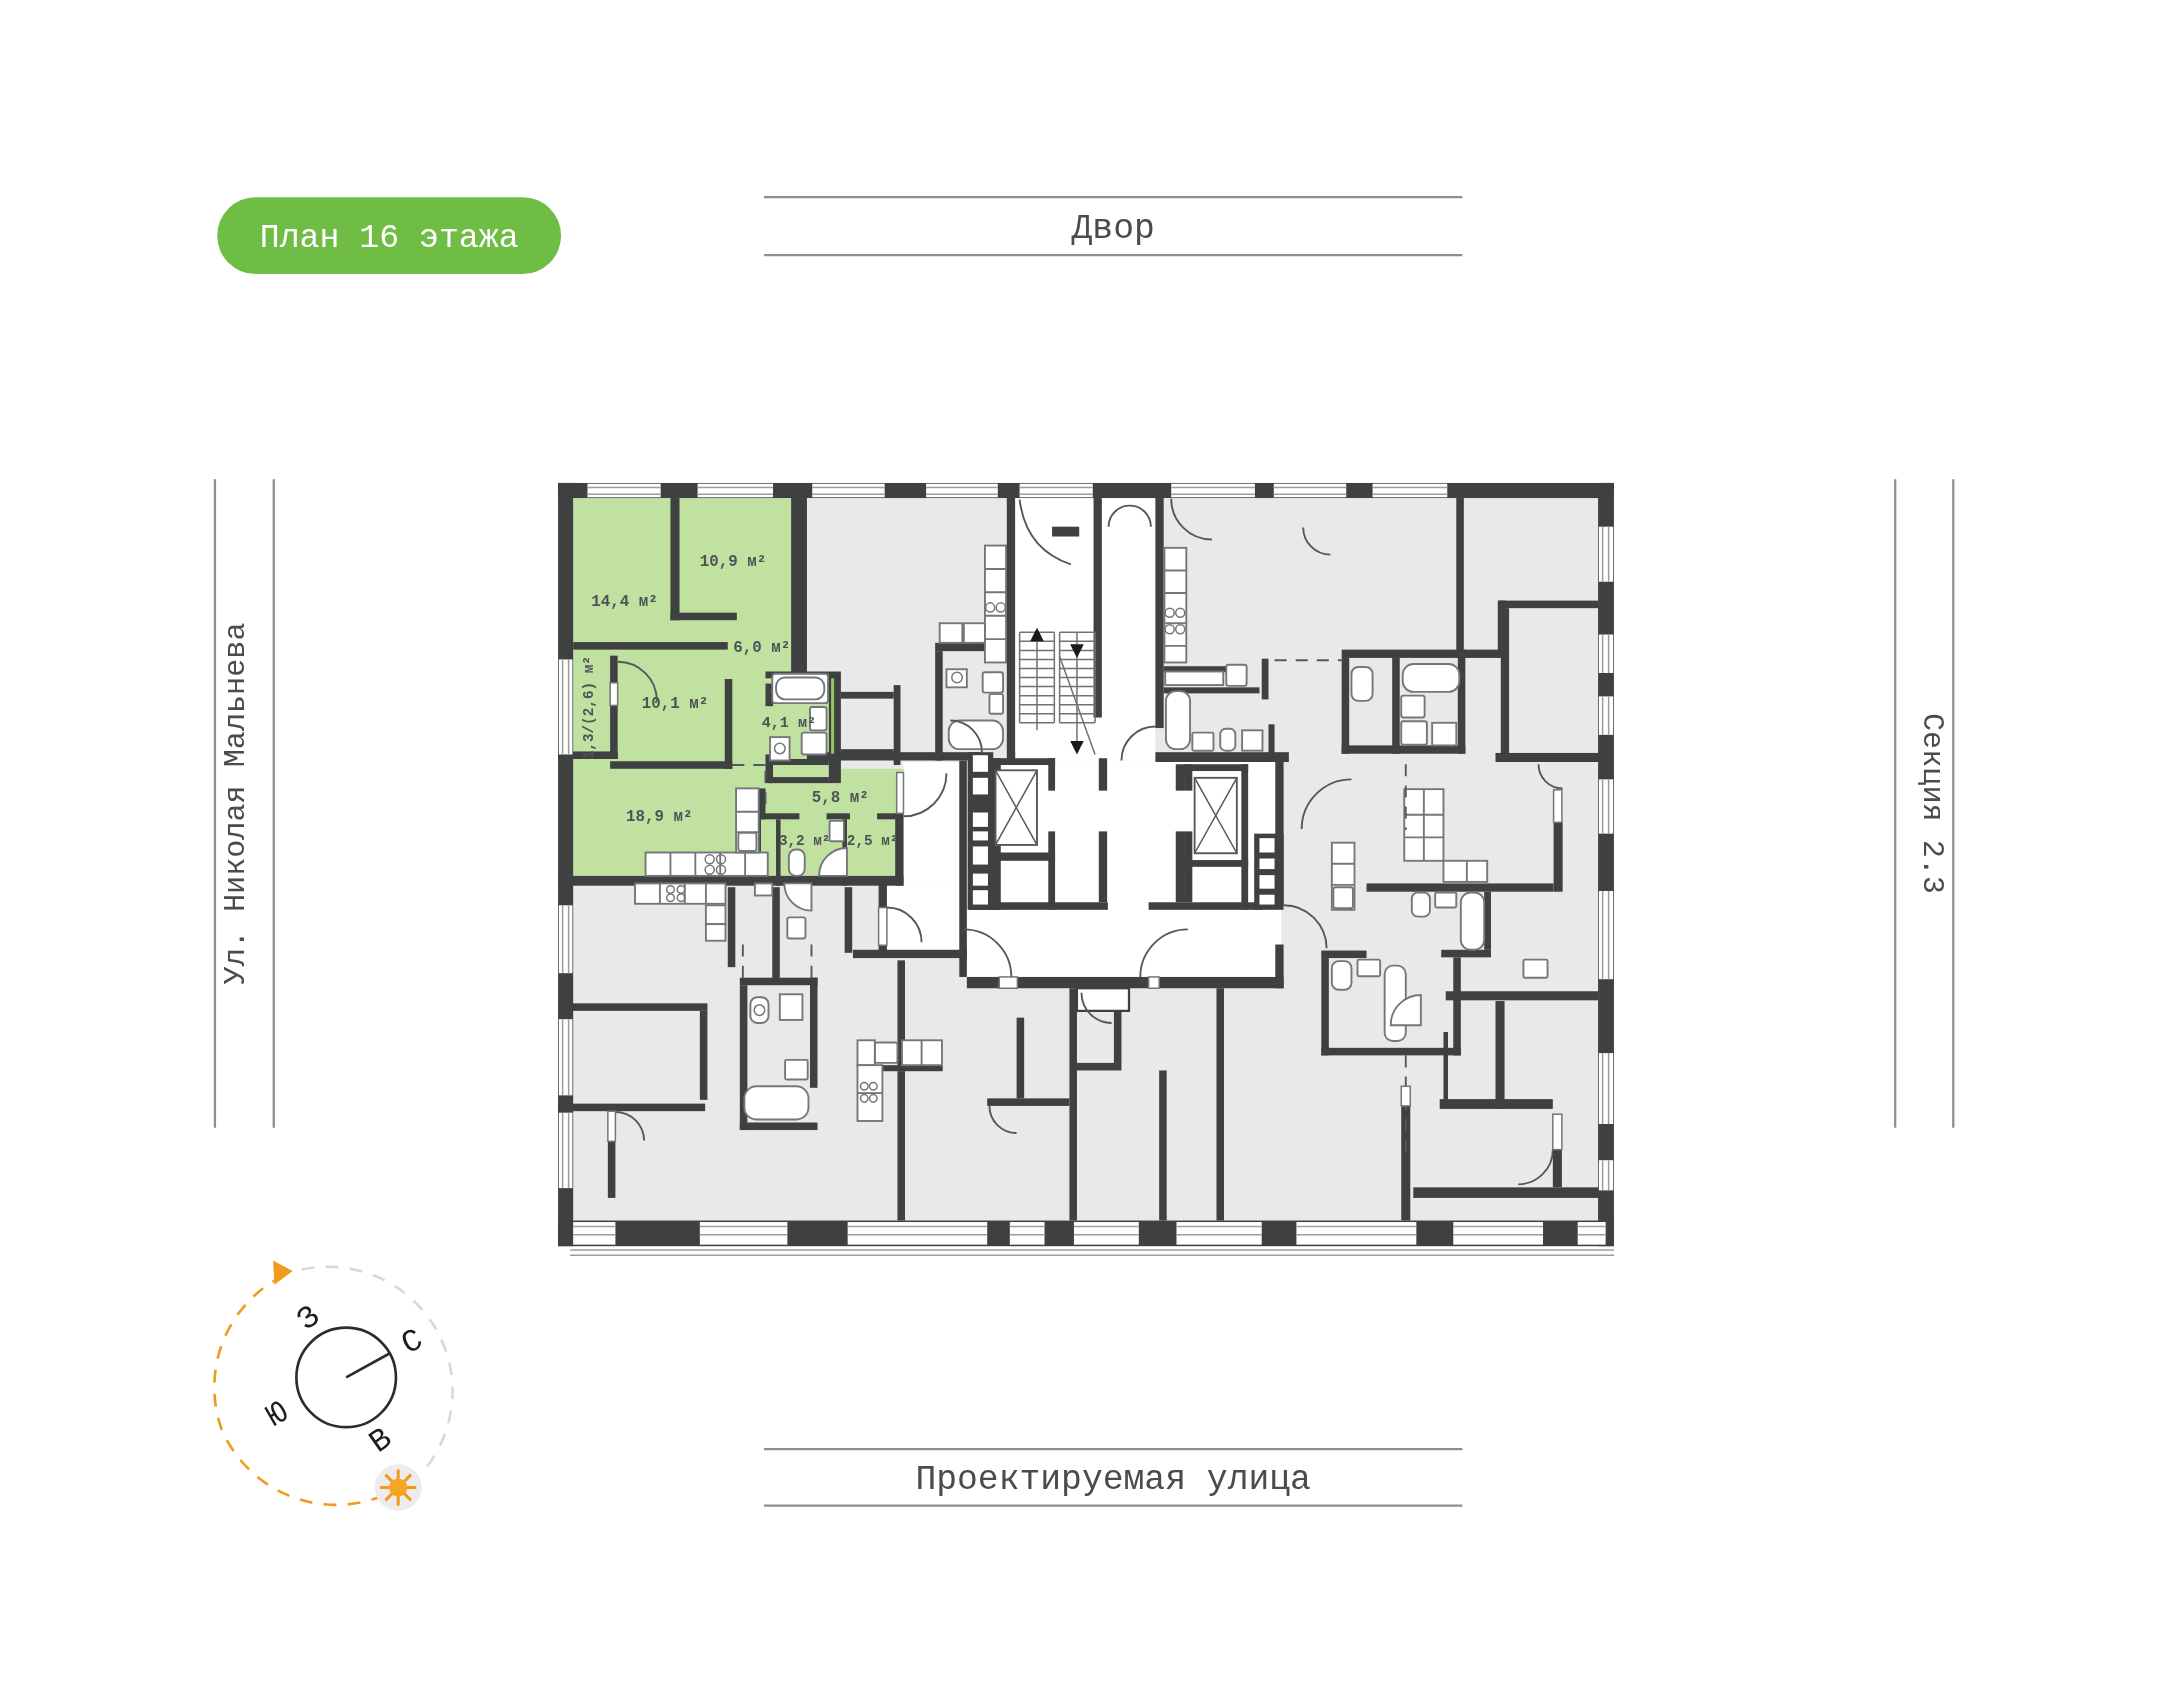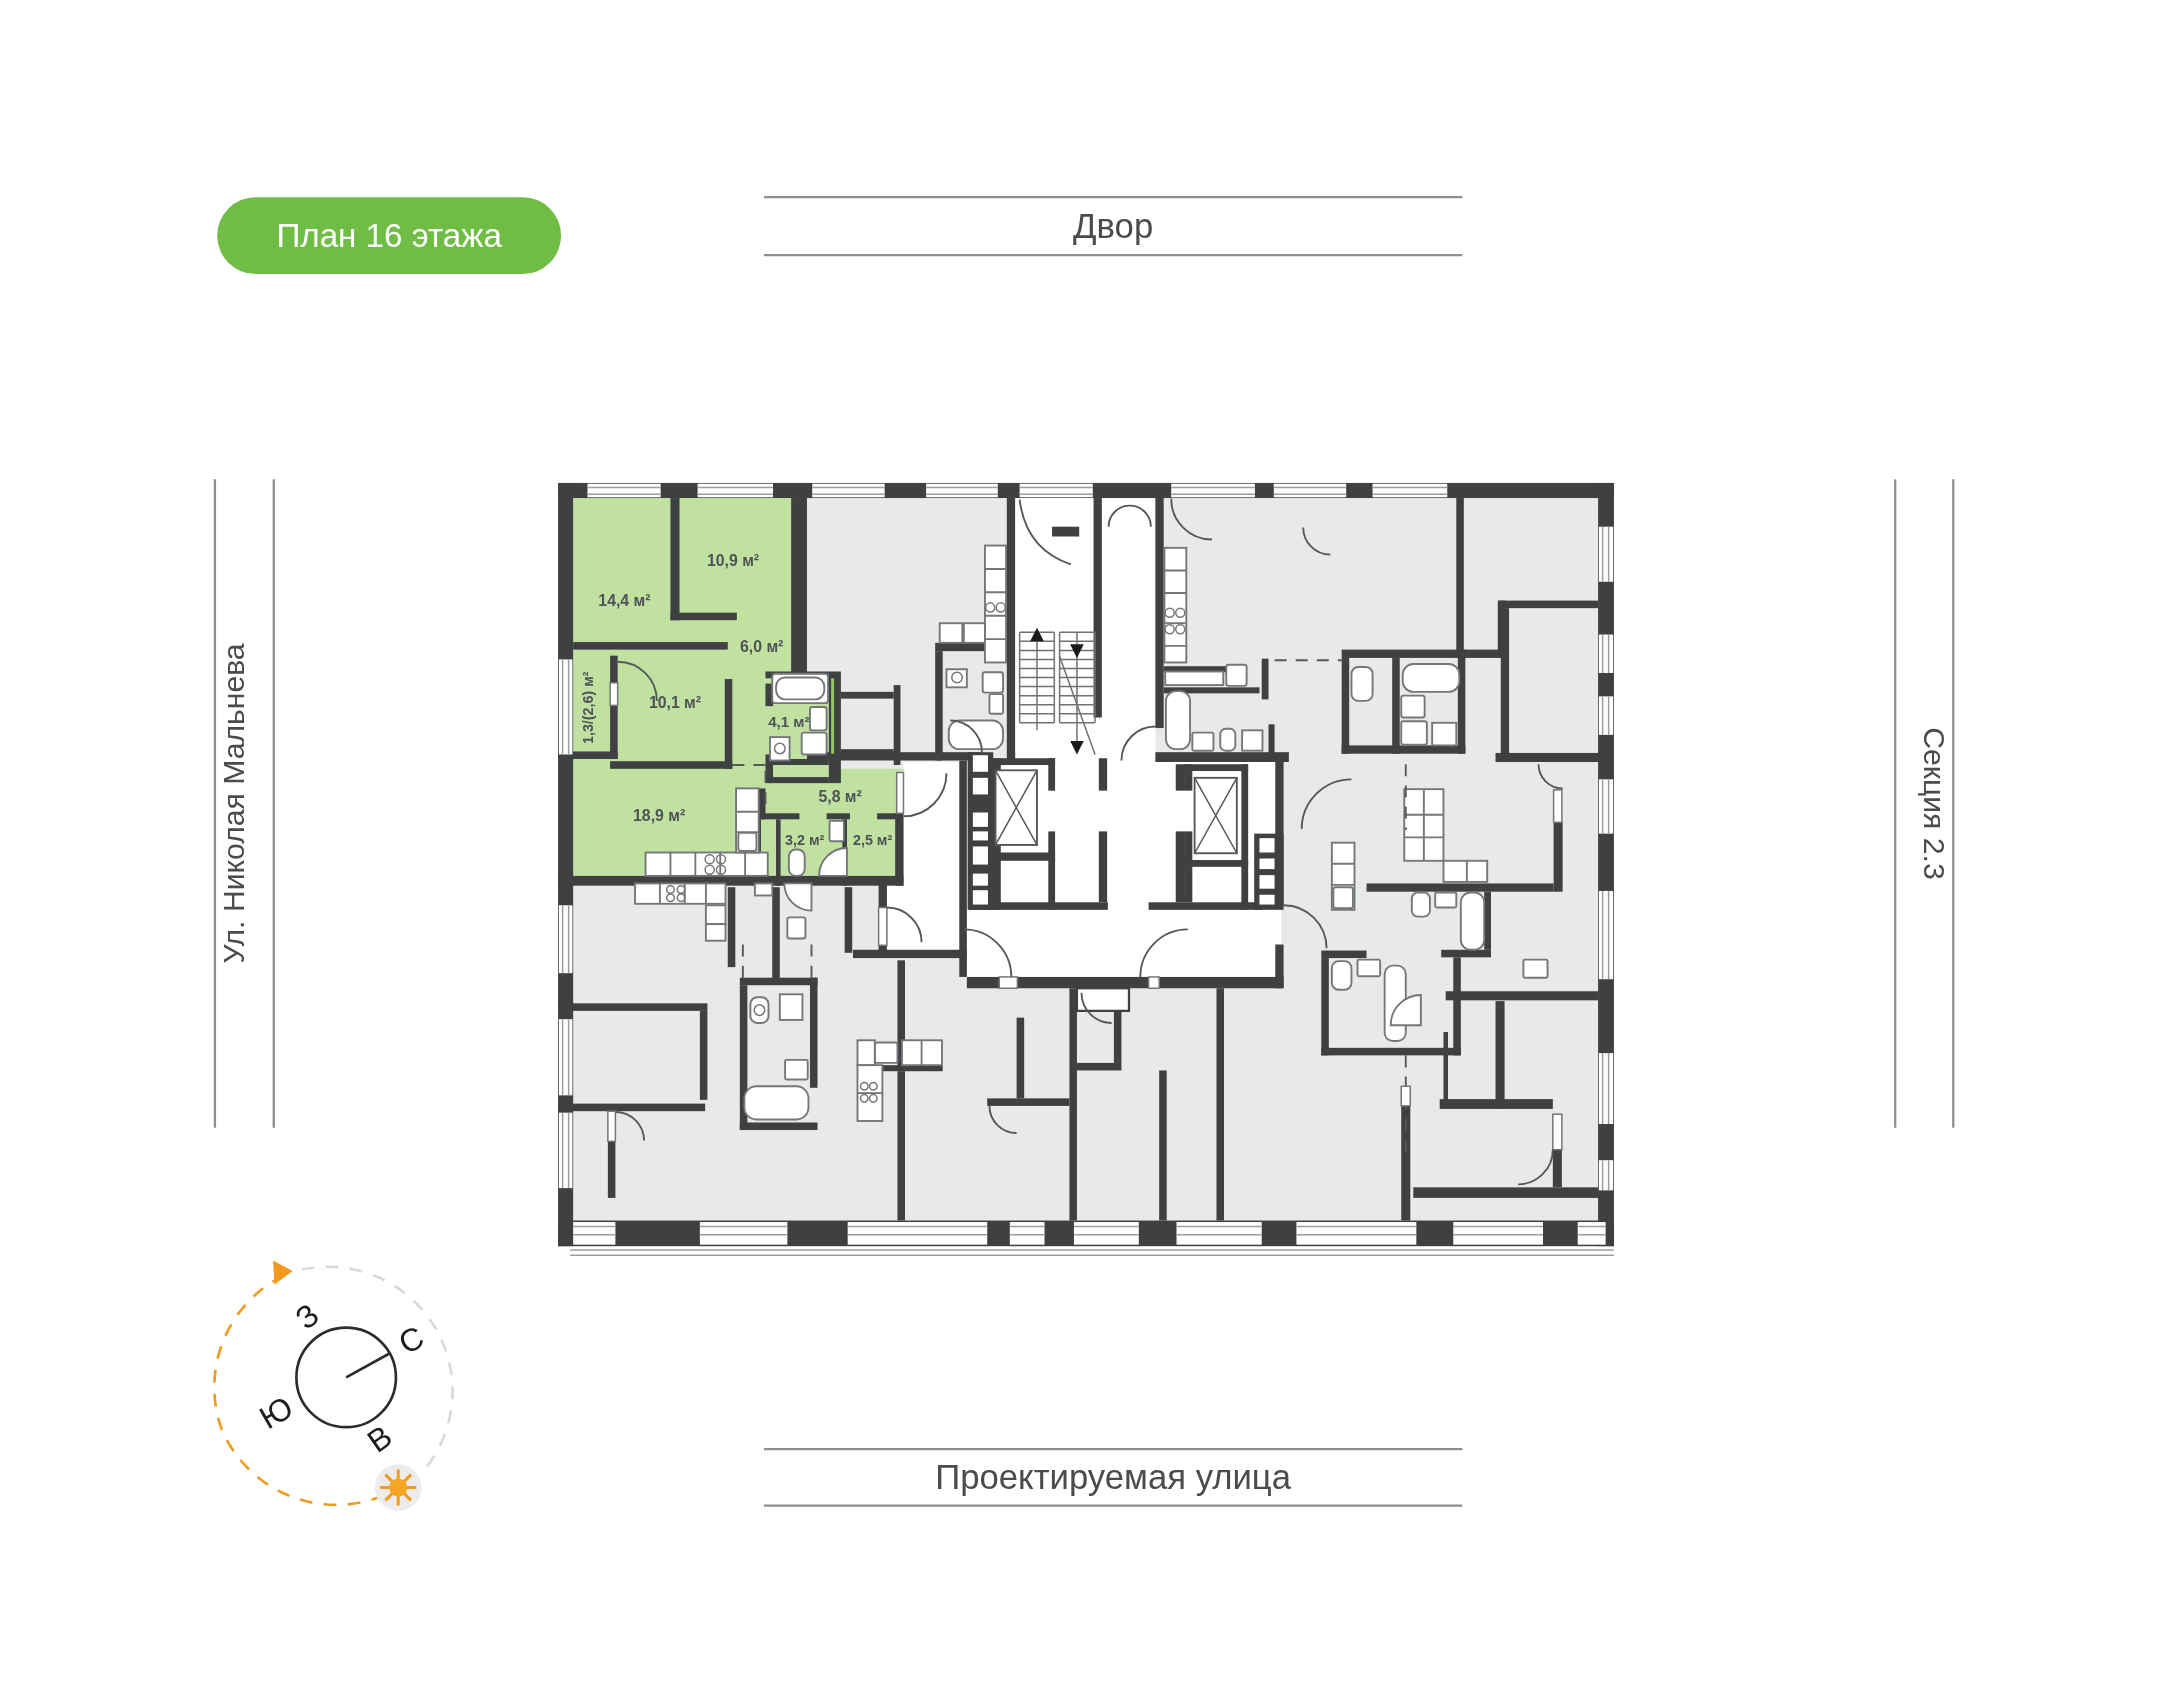--- a/index.html
+++ b/index.html
@@ -1,17 +1,17 @@
 <!DOCTYPE html>
 <html style="font-size:12px"><head>
 <meta charset="utf-8">
 <style>
   html,body{margin:0;padding:0;background:#ffffff;}
   #page{position:relative;width:2172px;height:1705px;background:#ffffff;overflow:hidden;
-        font-family:Liberation Sans, sans-serif;}
+        font-family:Liberation Mono, monospace;}
   svg{position:absolute;left:0;top:0;}
 </style>
 </head>
 <body>
 <div id="page">
 <svg width="2172" height="1705" viewBox="0 0 2880 2260">
 
   <g id="furniture">
     <rect x="288" y="261" width="456" height="102" rx="51" fill="#70bd45"></rect>
     <text x="516" y="327" font-size="44" fill="#ffffff" text-anchor="middle">План 16 этажа</text>

